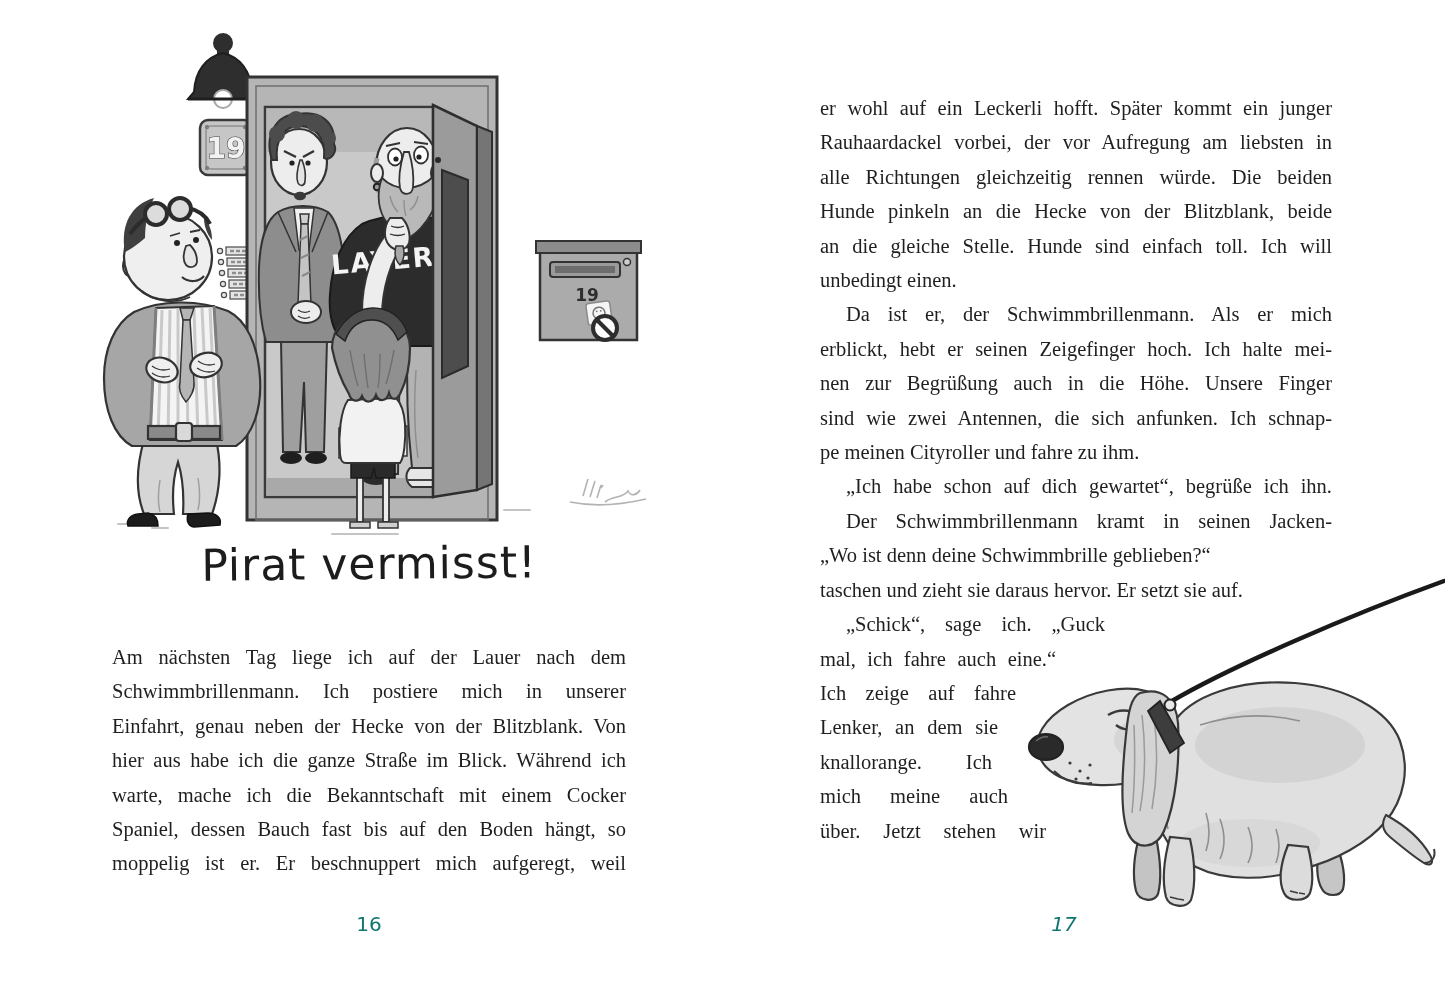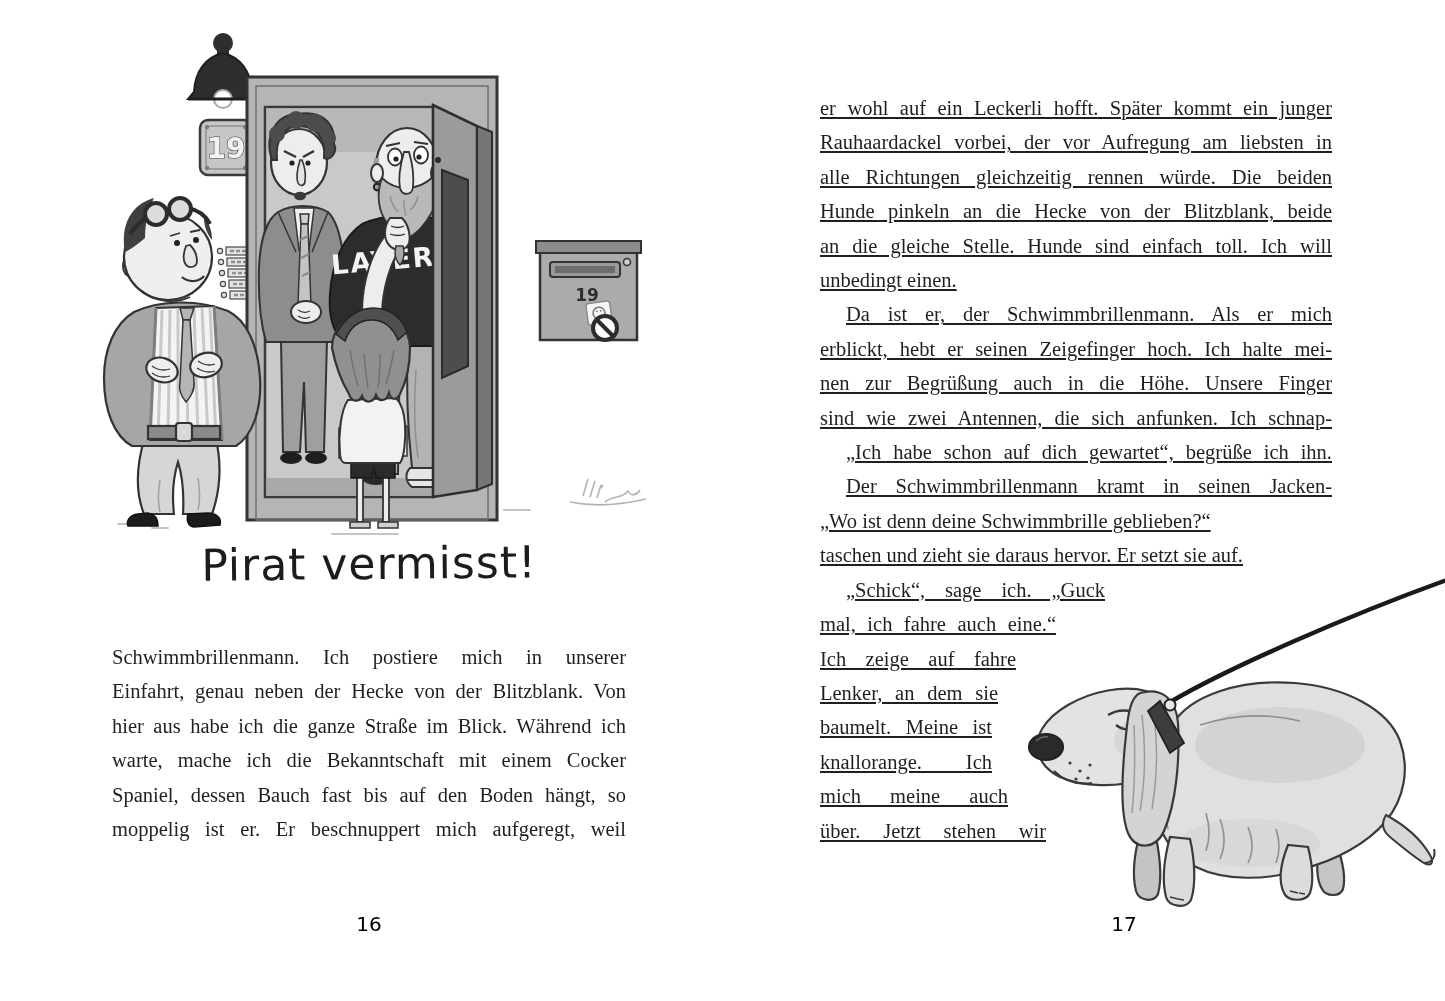--- a/index.html
+++ b/index.html
@@ -17,31 +17,31 @@
   .chapter-title {
     left: 112px; top: 538px; width: 514px;
     text-align: center;
     font-family: "DejaVu Sans", sans-serif;
     font-size: 44px; font-weight: 400;
     letter-spacing: 1px; color: #1c1c1c;
     transform: rotate(-0.6deg);
   }
   .bodycol { font-size: 20.5px; line-height: 34.4px; }
   .bodycol-left  { left: 112px; top: 640px; width: 514px; }
-  .bodycol-right { left: 820px; top: 91px;  width: 512px; text-decoration: underline; }
+  .bodycol-right { left: 820px; top: 91px;  width: 512px; }
   .tline { white-space: nowrap; overflow: visible; }
   .tline.just { text-align: justify; text-align-last: justify; }
   .tline.ind  { text-indent: 26px; }
   .pagenum {
     font-family: "DejaVu Sans", sans-serif;
-    font-size: 20px; color: #000000;
+    font-size: 20px; color: #0f766e;
     text-align: center;
   }
   .pagenum-left  { left: 112px; top: 912px; width: 514px; }
-  .pagenum-right { left: 868px; top: 912px; width: 512px; }
+  .pagenum-right { left: 808px; top: 912px; width: 512px; font-style: italic; }
 
   
   .illu-door { left: 100px; top: 10px;  width: 560px; height: 530px; }
   .illu-dog  { left: 1020px; top: 575px; width: 425px; height: 345px; }
   svg text { user-select: none; }
 </style>
 </head>
 <body>
 
 <svg class="abs illu-door" viewBox="0 0 560 530" xmlns="http://www.w3.org/2000/svg">
@@ -225,20 +225,21 @@
     <circle cx="77" cy="233" r="3" fill="#222" stroke="none"></circle>
     <circle cx="96" cy="230" r="3" fill="#222" stroke="none"></circle>
     <path d="M86,236 C83,244 83,251 86,255 C90,259 97,257 97,251 C97,244 93,238 90,235 Z" fill="#e6e6e6" stroke-width="1.8"></path>
     <path d="M82,267 C89,273 99,272 104,266" fill="none" stroke-width="2.2"></path>
   </g>
 </svg>
 
 <h1 class="abs chapter-title">Pirat vermisst!</h1>
 
 <div class="abs bodycol bodycol-left" id="left-body">
+    <div class="tline just">Am nächsten Tag liege ich auf der Lauer nach dem</div>
     <div class="tline just">Schwimmbrillenmann. Ich postiere mich in unserer</div>
     <div class="tline just">Einfahrt, genau neben der Hecke von der Blitzblank. Von</div>
     <div class="tline just">hier aus habe ich die ganze Straße im Blick. Während ich</div>
     <div class="tline just">warte, mache ich die Bekanntschaft mit einem Cocker</div>
     <div class="tline just">Spaniel, dessen Bauch fast bis auf den Boden hängt, so</div>
     <div class="tline just">moppelig ist er. Er beschnuppert mich aufgeregt, weil</div>
   </div>
 
 <div class="abs pagenum pagenum-left">16</div>
 
@@ -246,29 +247,29 @@
     <div class="tline just">er wohl auf ein Leckerli hofft. Später kommt ein junger</div>
     <div class="tline just">Rauhaardackel vorbei, der vor Aufregung am liebsten in</div>
     <div class="tline just">alle Richtungen gleichzeitig rennen würde. Die beiden</div>
     <div class="tline just">Hunde pinkeln an die Hecke von der Blitzblank, beide</div>
     <div class="tline just">an die gleiche Stelle. Hunde sind einfach toll. Ich will</div>
     <div class="tline">unbedingt einen.</div>
     <div class="tline just ind">Da ist er, der Schwimmbrillenmann. Als er mich</div>
     <div class="tline just">erblickt, hebt er seinen Zeigefinger hoch. Ich halte mei-</div>
     <div class="tline just">nen zur Begrüßung auch in die Höhe. Unsere Finger</div>
     <div class="tline just">sind wie zwei Antennen, die sich anfunken. Ich schnap-</div>
+    <div class="tline">pe meinen Cityroller und fahre zu ihm.</div>
     <div class="tline just ind">„Ich habe schon auf dich gewartet“, begrüße ich ihn.</div>
     <div class="tline just ind">Der Schwimmbrillenmann kramt in seinen Jacken-</div>
     <div class="tline">„Wo ist denn deine Schwimmbrille geblieben?“</div>
     <div class="tline">taschen und zieht sie daraus hervor. Er setzt sie auf.</div>
     <div class="tline just ind" style="width: 285px;">„Schick“, sage ich. „Guck</div>
     <div class="tline just" style="width: 236px;">mal, ich fahre auch eine.“</div>
     <div class="tline just" style="width: 196px;">Ich zeige auf fahre</div>
     <div class="tline just" style="width: 178px;">Lenker, an dem sie</div>
-    <div class="tline just" style="width: 172px;">baumelt. Meine ist</div>
     <div class="tline just" style="width: 172px;">knallorange. Ich</div>
     <div class="tline just" style="width: 188px;">mich meine auch</div>
     <div class="tline just" style="width: 226px;">über. Jetzt stehen wir</div>
   </div>
 
 <svg class="abs illu-dog" viewBox="0 0 425 345" xmlns="http://www.w3.org/2000/svg">
 
   <g>
     <path d="M152,126 C210,92 330,40 424,6" stroke="#1a1a1a" stroke-width="4.5" fill="none" stroke-linecap="round"></path>
   </g>

